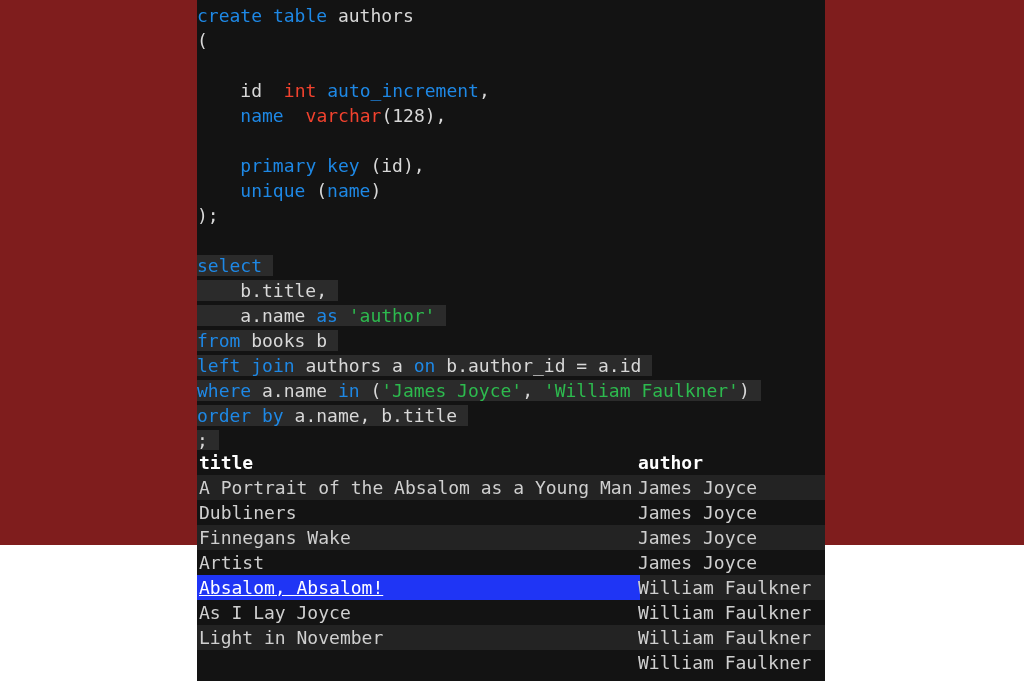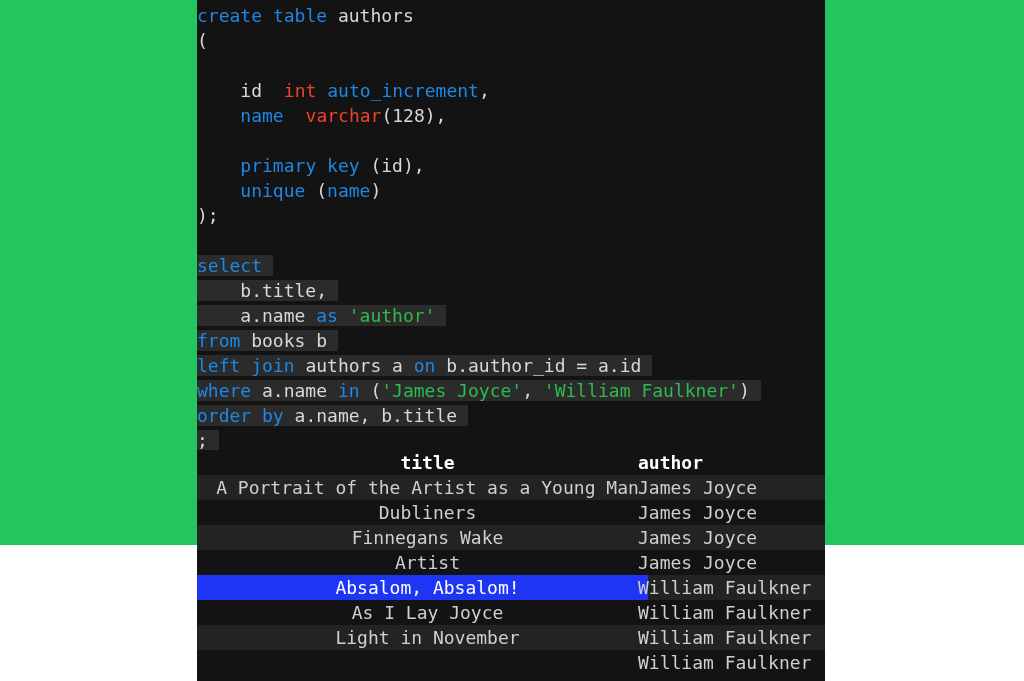--- a/index.html
+++ b/index.html
@@ -11,21 +11,21 @@
     overflow: hidden;
   }
   body {
     font-family: "DejaVu Sans Mono", monospace;
   }
 
   #screen {
     position: relative;
     width: 1024px;
     height: 545px;
-    background: #22c55e;
+    background: #7f1d1d;
   }
 
   
   #console {
     position: absolute;
     left: 197px;
     top: 0;
     width: 628px;
     height: 681px;
     background: #131313;
@@ -80,45 +80,46 @@
   .grid-row.head { background: #131313; }
 
   .cell {
     position: absolute;
     top: 0;
     height: 25px;
     line-height: 25px;
     white-space: pre;
     overflow: hidden;
   }
-  .cell.c-title  { left: 0px;   width: 441px; padding-left: 10px; text-align: center; }
+  .cell.c-title  { left: 0px;   width: 441px; padding-left: 2px; }
   .cell.c-author { left: 441px; width: 187px; }
 
   .head .cell { color: #ffffff; font-weight: bold; }
   .body-cell  { color: #cfcfcf; }
 
   
   .cell-selected {
     background: #1f35f5;
     color: #ffffff;
+    text-decoration: underline;
   }
   .cell.c-title.cell-selected { width: 441px; }
 </style>
 </head>
 <body>
 
 <div id="screen">
 
   <div id="console">
 
     <div id="code"><div class="line"><span class="ln-inner"><span class="kw">create</span><span class="pl"> </span><span class="kw">table</span><span class="pl"> authors</span></span></div><div class="line"><span class="ln-inner"><span class="pl">(</span></span></div><div class="line"><span class="ln-inner"><span class="pl"></span></span></div><div class="line"><span class="ln-inner"><span class="pl">    id </span><span class="typ">int</span><span class="pl"> </span><span class="kw">auto_increment</span><span class="pl">,</span></span></div><div class="line"><span class="ln-inner"><span class="pl">    </span><span class="kw">name</span><span class="pl"> </span><span class="typ">varchar</span><span class="pl">(128),</span></span></div><div class="line"><span class="ln-inner"><span class="pl"></span></span></div><div class="line"><span class="ln-inner"><span class="pl">    </span><span class="kw">primary</span><span class="pl"> </span><span class="kw">key</span><span class="pl"> (id),</span></span></div><div class="line"><span class="ln-inner"><span class="pl">    </span><span class="kw">unique</span><span class="pl"> (</span><span class="kw">name</span><span class="pl">)</span></span></div><div class="line"><span class="ln-inner"><span class="pl">);</span></span></div><div class="line"><span class="ln-inner"><span class="pl"></span></span></div><div class="line"><span class="ln-inner sel"><span class="kw">select</span> </span></div><div class="line"><span class="ln-inner sel"><span class="pl">    b.title,</span> </span></div><div class="line"><span class="ln-inner sel"><span class="pl">    a.name </span><span class="kw">as</span><span class="pl"> </span><span class="str">'author'</span> </span></div><div class="line"><span class="ln-inner sel"><span class="kw">from</span><span class="pl"> books b</span> </span></div><div class="line"><span class="ln-inner sel"><span class="kw">left</span><span class="pl"> </span><span class="kw">join</span><span class="pl"> authors a </span><span class="kw">on</span><span class="pl"> b.author_id = a.id</span> </span></div><div class="line"><span class="ln-inner sel"><span class="kw">where</span><span class="pl"> a.name </span><span class="kw">in</span><span class="pl"> (</span><span class="str">'James Joyce'</span><span class="pl">, </span><span class="str">'William Faulkner'</span><span class="pl">)</span> </span></div><div class="line"><span class="ln-inner sel"><span class="kw">order</span><span class="pl"> </span><span class="kw">by</span><span class="pl"> a.name, b.title</span> </span></div><div class="line"><span class="ln-inner sel"><span class="pl">;</span> </span></div></div>
 
     <div id="results">
         <div class="grid-row head"><div class="cell c-title">title</div><div class="cell c-author">author</div></div>
-        <div class="grid-row even"><div class="cell c-title body-cell">A Portrait of the Artist as a Young Man</div><div class="cell c-author body-cell">James Joyce</div></div>
+        <div class="grid-row even"><div class="cell c-title body-cell">A Portrait of the Absalom as a Young Man</div><div class="cell c-author body-cell">James Joyce</div></div>
         <div class="grid-row odd"><div class="cell c-title body-cell">Dubliners</div><div class="cell c-author body-cell">James Joyce</div></div>
         <div class="grid-row even"><div class="cell c-title body-cell">Finnegans Wake</div><div class="cell c-author body-cell">James Joyce</div></div>
         <div class="grid-row odd"><div class="cell c-title body-cell">Artist</div><div class="cell c-author body-cell">James Joyce</div></div>
         <div class="grid-row even"><div class="cell c-title cell-selected">Absalom, Absalom!</div><div class="cell c-author body-cell">William Faulkner</div></div>
         <div class="grid-row odd"><div class="cell c-title body-cell">As I Lay Joyce</div><div class="cell c-author body-cell">William Faulkner</div></div>
         <div class="grid-row even"><div class="cell c-title body-cell">Light in November</div><div class="cell c-author body-cell">William Faulkner</div></div>
         <div class="grid-row odd"><div class="cell c-author body-cell">William Faulkner</div></div>
       </div>
 
   </div>

